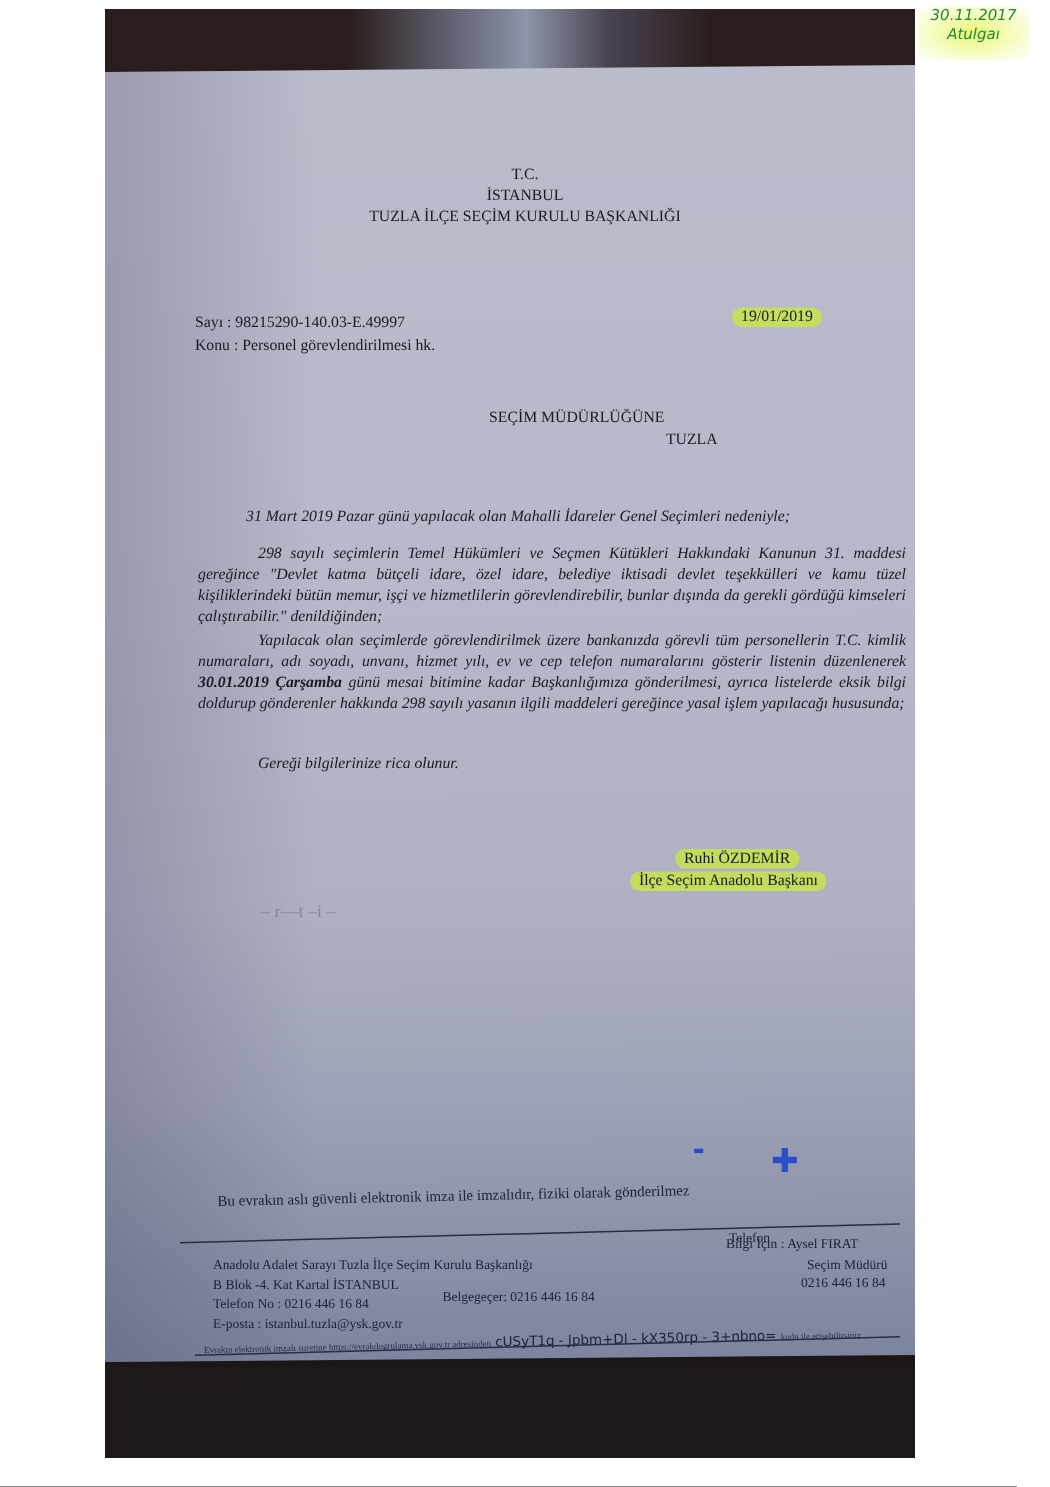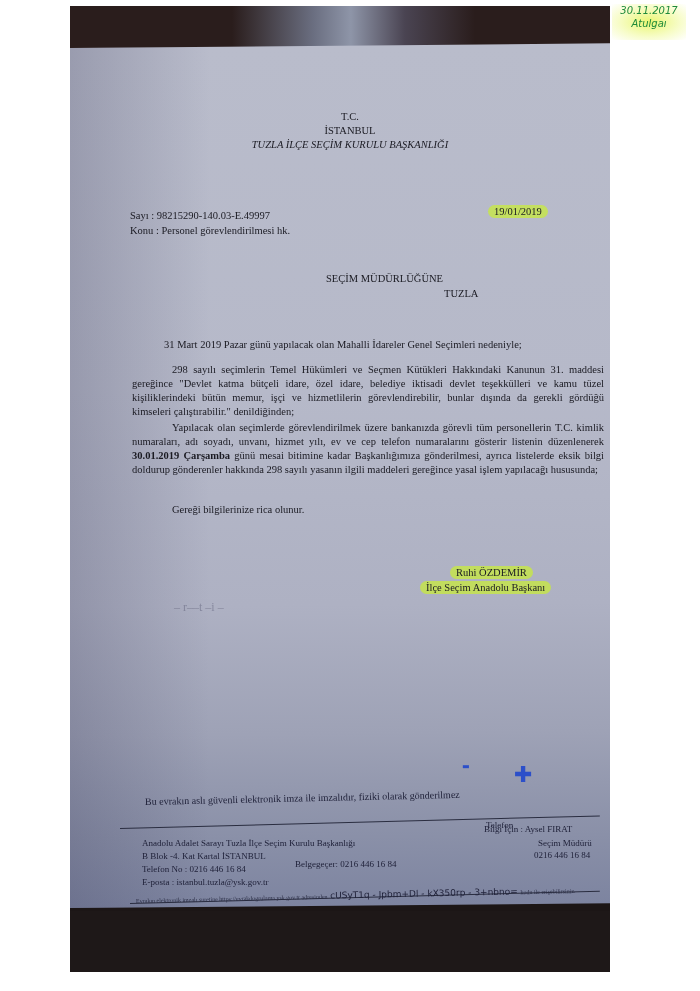--- a/index.html
+++ b/index.html
@@ -8,21 +8,21 @@
   .top-band{position:absolute;left:0;top:0;width:540px;height:42px;background:linear-gradient(90deg,#2a1d1c 0%,#2a1d1c 30%,#6a6e80 45%,#8e95a8 52%,#4a4452 62%,#2a1d1c 75%,#2a1d1c 100%);}
   .paper{position:absolute;left:0;top:42px;width:540px;height:860px;
     background:linear-gradient(180deg,#b9bccb 0%,#b6b9c9 40%,#aeb1c3 65%,#9ea2b6 80%,#8a90a8 92%,#7d84a0 100%);
     transform:skewY(-0.5deg);transform-origin:left top;}
   .paper::before{content:"";position:absolute;left:0;top:0;width:140px;height:100%;background:linear-gradient(90deg,rgba(60,60,90,0.25),rgba(60,60,90,0));}
   .bottom-band{position:absolute;left:0;top:905px;width:540px;height:61px;background:#1e1818;}
   .txt{position:absolute;color:#1a1a22;font-size:10.5px;white-space:nowrap;}
   .center{text-align:center;}
   .hl{background:rgba(200,235,60,0.75);border-radius:8px;padding:1px 6px;}
   .bold{font-weight:bold;}
-  .para{position:absolute;color:#1a1a22;font-size:10.5px;line-height:14px;text-align:justify;}
+  .para{position:absolute;color:#1a1a22;font-size:10.5px;line-height:14px;text-align:justify;font-style:italic;}
   .para p{margin:0;}
   .note{position:absolute;left:612px;top:4px;width:74px;height:36px;background:radial-gradient(ellipse at center,rgba(230,245,90,0.85) 0%,rgba(240,250,150,0.5) 60%,rgba(255,255,255,0) 100%);
     color:#1e8a3a;font-family:"DejaVu Sans",sans-serif;font-size:10px;line-height:13px;text-align:center;font-style:italic;}
   .footer-line{position:absolute;left:120px;width:480px;height:1px;background:#2a2d40;transform:rotate(-1.5deg);transform-origin:left;}
   .small{font-size:9px;color:#20223a;}
   .tiny{font-size:6px;color:#2a2d44;}
   .pen{position:absolute;color:#2c4fc9;font-family:"DejaVu Sans",sans-serif;}
   .faded{position:absolute;color:rgba(60,60,90,0.35);font-size:12px;margin-left:24px;}
 </style>
 </head>
@@ -34,21 +34,21 @@
 </div>
 
 <div class="photo">
   <div class="top-band"></div>
   <div class="paper"></div>
   <div class="bottom-band"></div>
 </div>
 
 <div class="txt center" style="left:270px;top:111px;width:160px;">T.C.</div>
 <div class="txt center" style="left:270px;top:125px;width:160px;">İSTANBUL</div>
-<div class="txt center" style="left:200px;top:139px;width:300px;font-style:italic;">TUZLA İLÇE SEÇİM KURULU BAŞKANLIĞI</div>
+<div class="txt center" style="left:200px;top:139px;width:300px;">TUZLA İLÇE SEÇİM KURULU BAŞKANLIĞI</div>
 
 <div class="txt" style="left:130px;top:210px;">
   <span>Sayı</span>
   <span>: 98215290-140.03-E.49997</span>
 </div>
 <div class="txt" style="left:130px;top:225px;">
   <span>Konu</span>
   <span>: Personel görevlendirilmesi hk.</span>
 </div>
 <div class="txt" style="left:488px;top:206px;">

